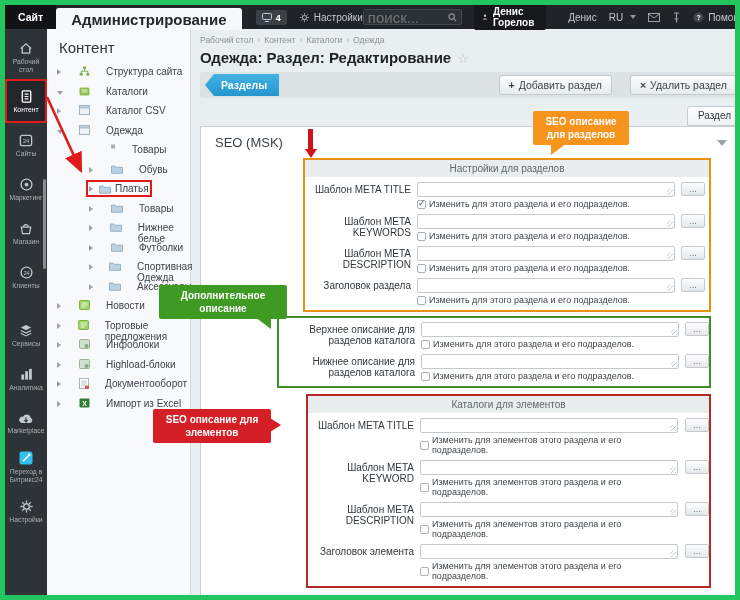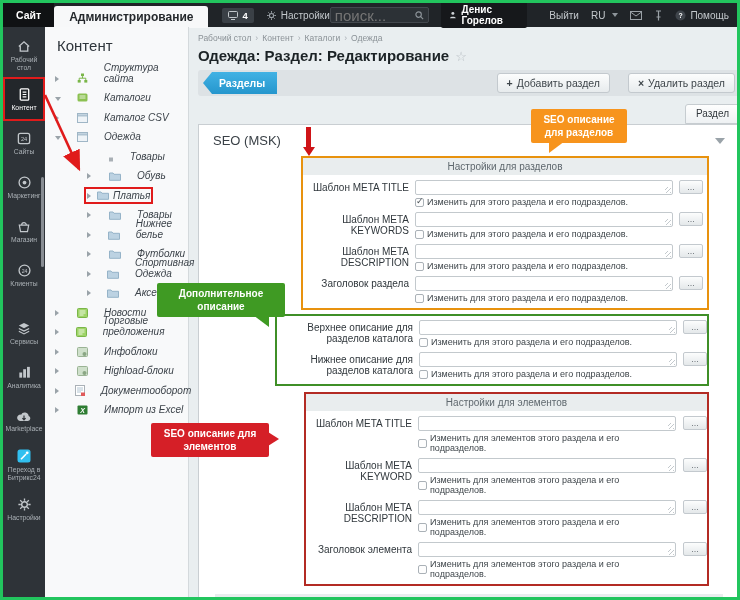--- a/index.html
+++ b/index.html
@@ -1,22 +1,22 @@
 <!DOCTYPE html>
 <html><head>
 <meta charset="utf-8">
 <style>
   * { margin:0; padding:0; box-sizing:border-box; }
   body { font-family:"Liberation Sans","DejaVu Sans",sans-serif; background:#fff; }
-  .frame { position:relative; width:740px; height:600px; border:3px solid #22c55e; background:#e9eef0; overflow:hidden; }
+  .frame { position:relative; width:740px; height:600px; border:5px solid #22c55e; background:#e9eef0; overflow:hidden; }
 
   
   .topbar { height:24px; background:#202428; display:flex; align-items:center; color:#c3c8cc; font-size:10px; }
   .site-tab { height:24px; background:#101214; color:#fff; font-weight:bold; font-size:10.5px; padding:0 13px; display:flex; align-items:center; }
-  .admin-tab { height:22px; margin-top:4px; background:#f7f8f9; color:#24282c; font-weight:bold; font-size:12px; padding:0 15px; display:flex; align-items:center; border-radius:3px 3px 0 0; }
+  .admin-tab { height:22px; margin-top:4px; background:#f7f8f9; color:#24282c; font-weight:bold; font-size:15px; padding:0 15px; display:flex; align-items:center; border-radius:3px 3px 0 0; }
   .tb-badge { margin-left:14px; background:#3a4046; border-radius:2px; padding:2px 6px; display:flex; align-items:center; gap:4px; color:#fff; font-size:9.5px; font-weight:bold; }
   .tb-item { display:flex; align-items:center; gap:4px; margin-left:12px; }
   .tb-spacer { flex:1; }
   .tb-search { width:104px; height:16px; background:#2c3136; border:1px solid #43484e; border-radius:2px; display:flex; align-items:center; padding:0 4px; margin-right:12px; }
   .tb-search input { flex:1; background:transparent; border:none; outline:none; color:#9aa1a7; font-size:15px; width:80px; font-family:inherit; }
   .tb-user { background:#16181b; border-radius:2px; padding:2px 8px; display:flex; align-items:center; gap:5px; color:#fff; font-weight:bold; font-size:10px; margin-right:10px; }
   .caret { width:0; height:0; border-left:3px solid transparent; border-right:3px solid transparent; border-top:4px solid #8d949a; display:inline-block; margin-left:3px; }
   .tb-right { margin-right:8px; }
 
   
@@ -28,21 +28,21 @@
   .ib-item .ib-label { font-size:6.8px; color:#aab0b5; text-align:center; line-height:1.15; }
   .ib-item.active { background:#23272b; outline:2px solid #e01b1b; outline-offset:-2px; }
   .ib-item.active .ib-label { color:#fff; }
   .ib-gap { height:14px; }
   .ib-scroll { position:absolute; right:1px; top:150px; width:3px; height:90px; background:#b9bfc4; border-radius:2px; opacity:.65; }
 
   
   .treepanel { width:144px; background:#f8f9fa; border-right:1px solid #d4d9dc; padding-top:8px; }
   .tree-title { font-size:15px; color:#2e353b; padding:2px 0 10px 12px; }
   .tree { list-style:none; }
-  .titem { height:19.5px; display:flex; align-items:flex-end; gap:16px; font-size:10px; color:#3c434a; cursor:pointer;font-style:italic; }
+  .titem { height:19.5px; display:flex; align-items:flex-start; gap:16px; font-size:10px; color:#3c434a; cursor:pointer; }
   .titem.d0 { padding-left:10px; } .titem.d1 { padding-left:10px; } .titem.d2 { padding-left:42px; }
   .tarrow { width:6px; display:inline-block; }
   .tarrow.r::before { content:""; display:inline-block; width:0; height:0; border-left:4px solid #9aa3a9; border-top:3.5px solid transparent; border-bottom:3.5px solid transparent; }
   .tarrow.d::before { content:""; display:inline-block; width:0; height:0; border-top:4px solid #9aa3a9; border-left:3.5px solid transparent; border-right:3.5px solid transparent; }
   .titem.hl .inner { outline:2px solid #e01b1b; outline-offset:1px; display:flex; align-items:center; gap:4px; }
   .ticon { flex:0 0 auto; display:inline-flex; }
 
   
   .main { flex:1; padding:0 9px; position:relative; }
   .breadcrumb { margin-top:6px; font-size:8.5px; color:#8a9196; display:flex; gap:4px; }
@@ -88,21 +88,21 @@
   .cb { width:9px; height:9px; border:1px solid #aab1b7; background:#fdfdfd; border-radius:2px; display:inline-block; position:relative; cursor:pointer; flex:0 0 auto; }
   .cb.checked::after { content:"✓"; position:absolute; left:0px; top:-3px; font-size:9px; color:#4a5archive; color:#4a5156; }
   .fmore { margin-left:6px; width:24px; height:14px; background:linear-gradient(#fcfdfd,#e4e8ea); border:1px solid #c3c9ce; border-radius:2px; font-size:9px; color:#6b7277; line-height:10px; cursor:pointer; font-family:inherit; }
 
   
   .callout { position:absolute; color:#fff; font-size:10px; font-weight:bold; text-align:center; padding:4px 5px; border-radius:2px; line-height:1.3; z-index:30; }
   .co-orange { left:528px; top:106px; width:96px; background:#f7941d; }
   .co-orange::after { content:""; position:absolute; left:18px; bottom:-10px; border-top:12px solid #f7941d; border-right:16px solid transparent; }
   .co-green { left:154px; top:280px; width:128px; background:#3f9a23; }
   .co-green::after { content:""; position:absolute; right:16px; bottom:-10px; border-top:12px solid #3f9a23; border-left:16px solid transparent; }
-  .co-red { left:148px; top:420px; width:118px; background:#d51f27; }
+  .co-red { left:148px; top:404px; width:118px; background:#d51f27; }
   .co-red::after { content:""; position:absolute; right:-10px; top:9px; border-left:11px solid #d51f27; border-top:7px solid transparent; border-bottom:7px solid transparent; }
 
   .arrow-v { position:absolute; left:299px; top:124px; width:13px; z-index:31; display:flex; flex-direction:column; align-items:center; }
   .arrow-v .shaft { width:5px; height:20px; background:#cf1418; }
   .arrow-v .head { width:0; height:0; border-left:6.5px solid transparent; border-right:6.5px solid transparent; border-top:9px solid #cf1418; }
   .arrow-diag { position:absolute; left:30px; top:86px; z-index:31; pointer-events:none; }
 </style>
 </head>
 <body>
 
@@ -133,21 +133,21 @@
           <path d="M6.3 6.3L9 9" stroke="#8d949a" stroke-width="1.3"></path>
         </svg>
     </div>
     <div class="tb-user">
       <svg width="10" height="10" viewBox="0 0 12 12">
           <circle cx="6" cy="3.5" r="2.3" fill="#cfd4d8"></circle>
           <path d="M1.5 11c.5-3 8.5-3 9 0z" fill="#cfd4d8"></path>
         </svg>
       <span>Денис Горелов</span>
     </div>
-    <div class="tb-item">Выйти</div>
+    <div class="tb-item">Денис</div>
     <div class="tb-item">
         <span>RU</span>
         <span class="caret"></span>
       </div>
     <div class="tb-item">
       <svg width="12" height="9" viewBox="0 0 12 9">
           <rect x="0.5" y="0.5" width="11" height="8" fill="none" stroke="#9aa1a7"></rect>
           <path d="M0.5 1l5.5 4 5.5-4" fill="none" stroke="#9aa1a7"></path>
         </svg>
     </div>
@@ -557,21 +557,21 @@
               <div class="fnote">
                   <span class="cb"></span>
                   <span>Изменить для этого раздела и его подразделов.</span>
                 </div>
             </div>
             <button class="fmore">...</button>
           </div>
         </div>
 
         <div class="secwrap red">
-          <div class="sechdr">Настройки для элементов</div>
+          <div class="sechdr">Каталоги для элементов</div>
           <div class="frow">
             <label class="flabel">Шаблон META TITLE</label>
             <div class="fctrl">
               <div class="finput">
                   <span class="grip"></span>
                 </div>
               <div class="fnote">
                   <span class="cb"></span>
                   <span>Изменить для элементов этого раздела и его подразделов.</span>
                 </div>

